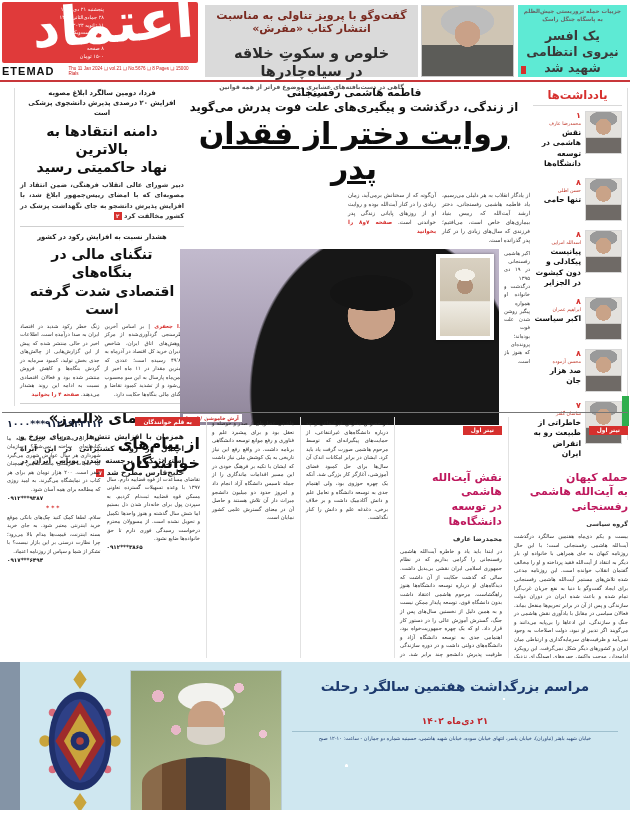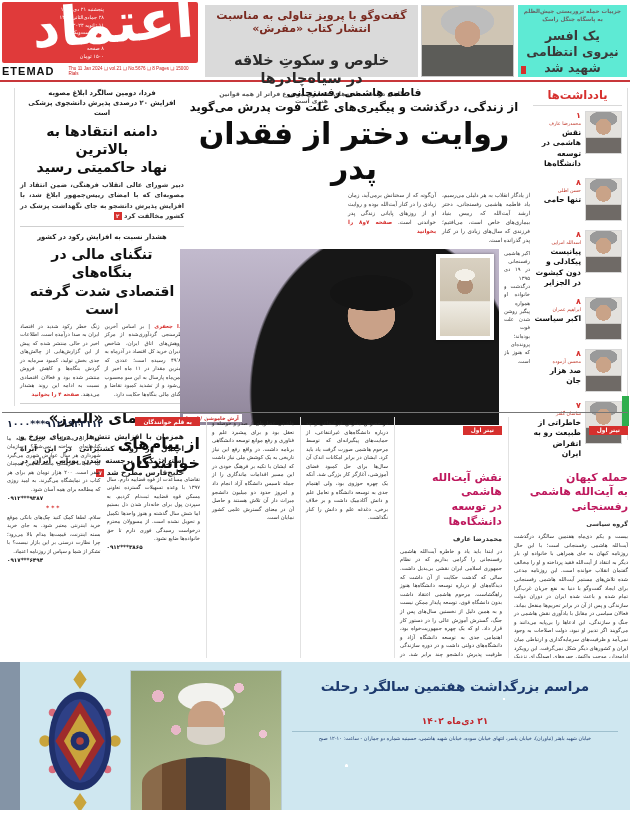--- a/index.html
+++ b/index.html
@@ -15,21 +15,21 @@
   .logo-box { position:absolute; left:2px; top:2px; width:196px; height:61px; background:#e03a3a; border-radius:2px; overflow:hidden; }
   .brand { position:absolute; right:4px; top:-10px; font-size:54px; font-weight:bold; color:#fff; transform:rotate(-4deg); letter-spacing:-2px; }
   .mast-info { position:absolute; left:30px; top:4px; width:72px; font-size:5px; line-height:1.55; color:#fff; text-align:right; }
   .date-bar { position:absolute; left:2px; top:64px; width:196px; height:14px; display:flex; align-items:center; gap:14px; direction:ltr; }
   .date-bar .latin { font-size:11px; font-weight:bold; letter-spacing:1px; color:#111; font-family:"Liberation Sans", sans-serif; }
   .date-bar .info { font-size:4.6px; color:#c22; font-family:"Liberation Sans", sans-serif; }
   .top-rule { position:absolute; left:0; top:80px; width:630px; height:2px; background:#c8373a; }
 
   .tanavoli-box { position:absolute; left:205px; top:5px; width:213px; height:72px; background:#dadada; text-align:center; padding:4px 6px; }
   .tv-kicker { font-size:11px; font-weight:bold; color:#7a2a20; }
-  .tv-title { font-size:14.5px; font-weight:bold; color:#2b2b2b; line-height:1.25; margin-top:16px; }
+  .tv-title { font-size:14.5px; font-weight:bold; color:#2b2b2b; line-height:1.25; margin-top:9px; }
   .tv-sub { font-size:6.2px; font-weight:bold; color:#555; margin-top:3px; }
   .tport { position:absolute; left:421px; top:5px; width:93px; height:72px; border:1px solid #c9c9c9;
     background:
       radial-gradient(circle 13px at 50% 40%, #c9a188 98%, transparent),
       radial-gradient(ellipse 27px 16px at 50% 22%, #bdbdbd 98%, transparent),
       linear-gradient(180deg,#cfc5b4 0%,#cfc5b4 55%,#5c5c58 56%,#5c5c58 100%);
   }
   .officer-box { position:absolute; left:518px; top:5px; width:109px; height:72px; background:#5eead4; text-align:center; padding:3px 4px; }
   .of-kicker { font-size:5.6px; font-weight:bold; color:#666; line-height:1.4; }
   .of-title { font-size:12.5px; font-weight:bold; color:#3a3a3a; line-height:1.3; margin-top:4px; }
@@ -46,21 +46,21 @@
   .mini-cols { display:flex; gap:5px; margin-top:4px; }
   .mini-col { flex:1; font-size:5.3px; line-height:1.6; text-align:justify; color:#333; }
   .reporter { color:#d6302e; font-weight:bold; }
   .readmore { color:#d6302e; font-weight:bold; }
   .lc-title3 { font-size:15px; font-weight:bold; text-align:center; color:#111; margin-top:2px; }
   .lc-sub3 { font-size:7.4px; font-weight:bold; text-align:justify; line-height:1.6; color:#222; margin-top:4px; }
 
   .center-col { position:absolute; left:178px; top:2px; width:352px; height:322px; }
   .ms-kicker1 { text-align:center; font-size:10.5px; font-weight:bold; color:#111; }
   .ms-kicker2 { text-align:center; font-size:11.5px; font-weight:bold; color:#111; margin-top:2px; }
-  .ms-headline { text-align:center; font-size:30px; font-weight:bold; color:#0d0d0d; letter-spacing:-1px; margin-top:2px; }
+  .ms-headline { text-align:center; font-size:30px; font-weight:bold; color:#0d0d0d; letter-spacing:-1px; margin-top:2px;text-decoration:underline; }
   .ms-leadrow { display:flex; gap:6px; width:182px; margin-top:5px; }
   .ms-leadcol { flex:1; font-size:5.6px; line-height:1.6; text-align:justify; color:#333; }
   .photo-row { display:flex; gap:5px; margin-top:4px; height:176px; }
   .ms-sidenote { width:26px; font-size:5.2px; line-height:1.6; text-align:justify; color:#333; overflow:hidden; }
   .photo-main { position:relative; flex:1; margin-left:2px; overflow:hidden;
     background:
       radial-gradient(ellipse 42px 18px at 60% 25%, #141414 98%, transparent),
       radial-gradient(circle 24px at 60% 38%, #c9a188 98%, transparent),
       radial-gradient(ellipse 135px 165px at 64% 82%, #171717 98%, transparent),
       linear-gradient(180deg,#c2bacd 0%,#a79db3 60%,#8f8599 100%);

